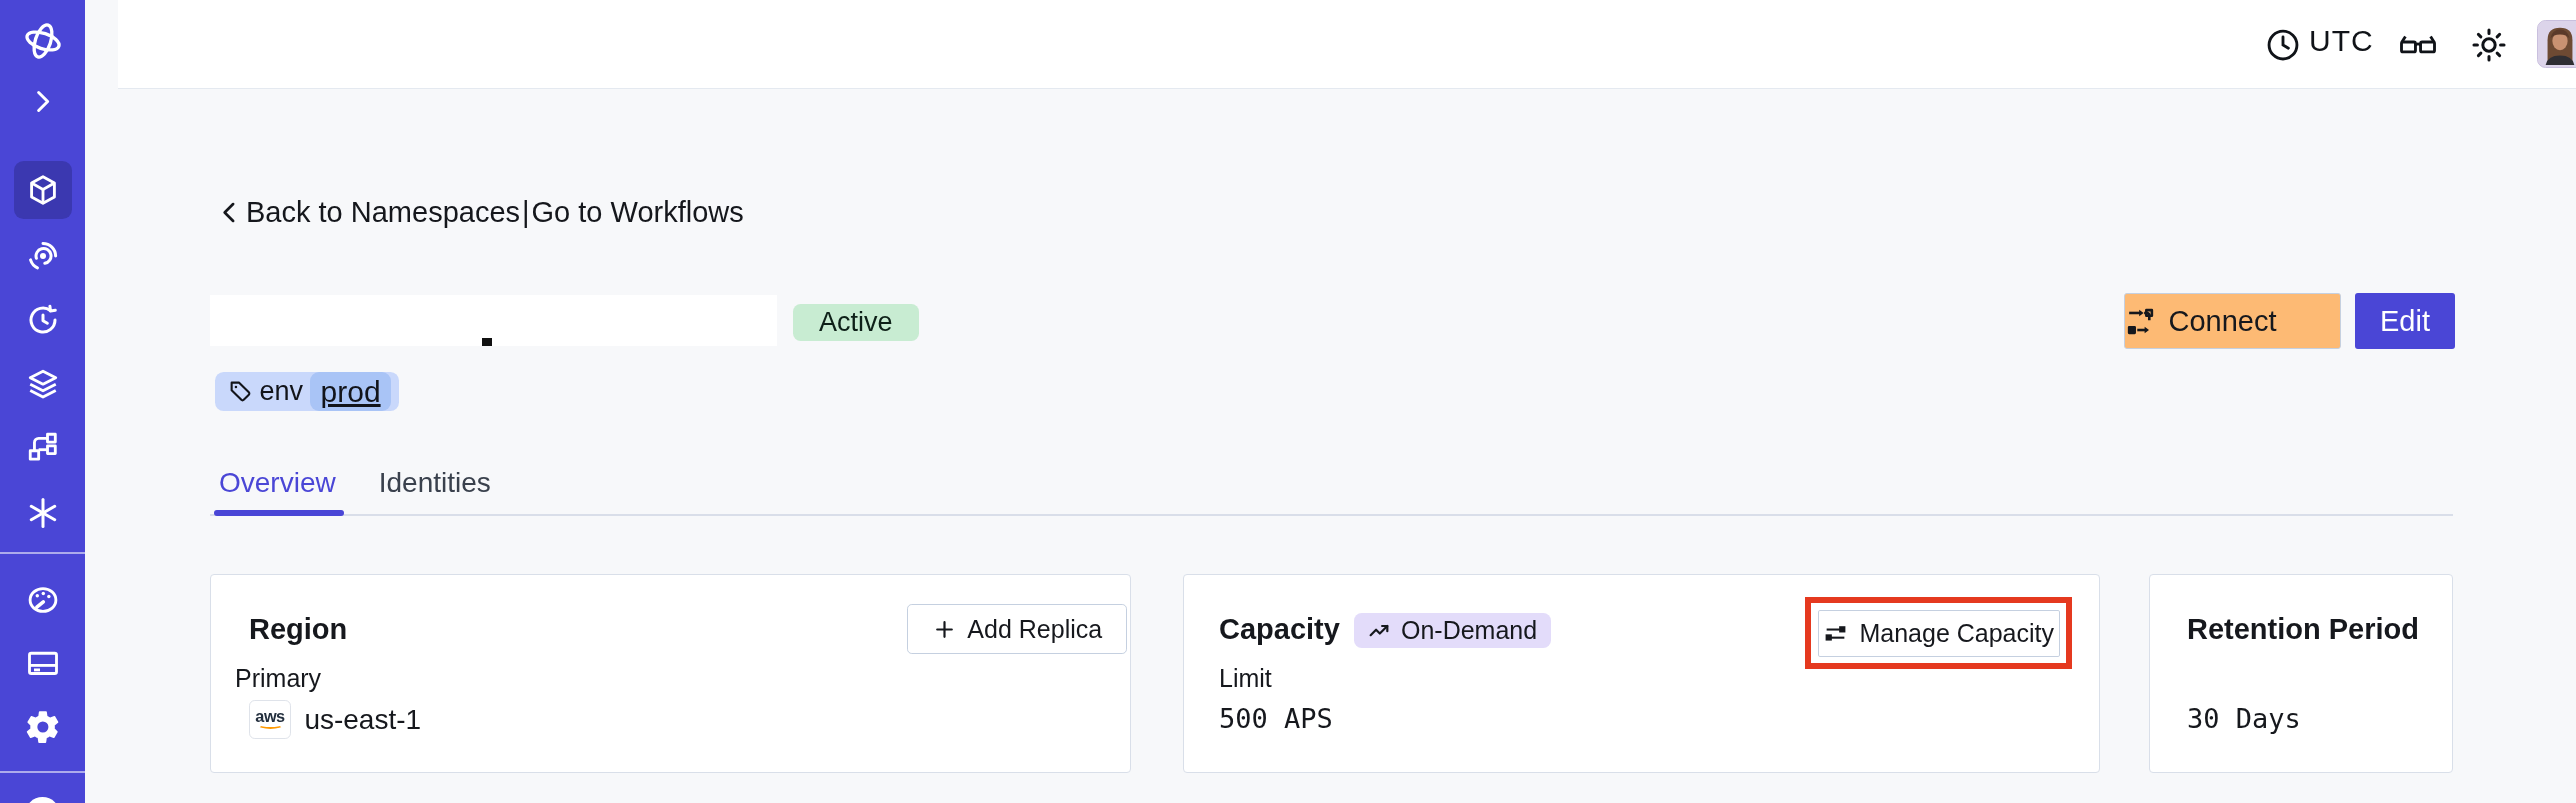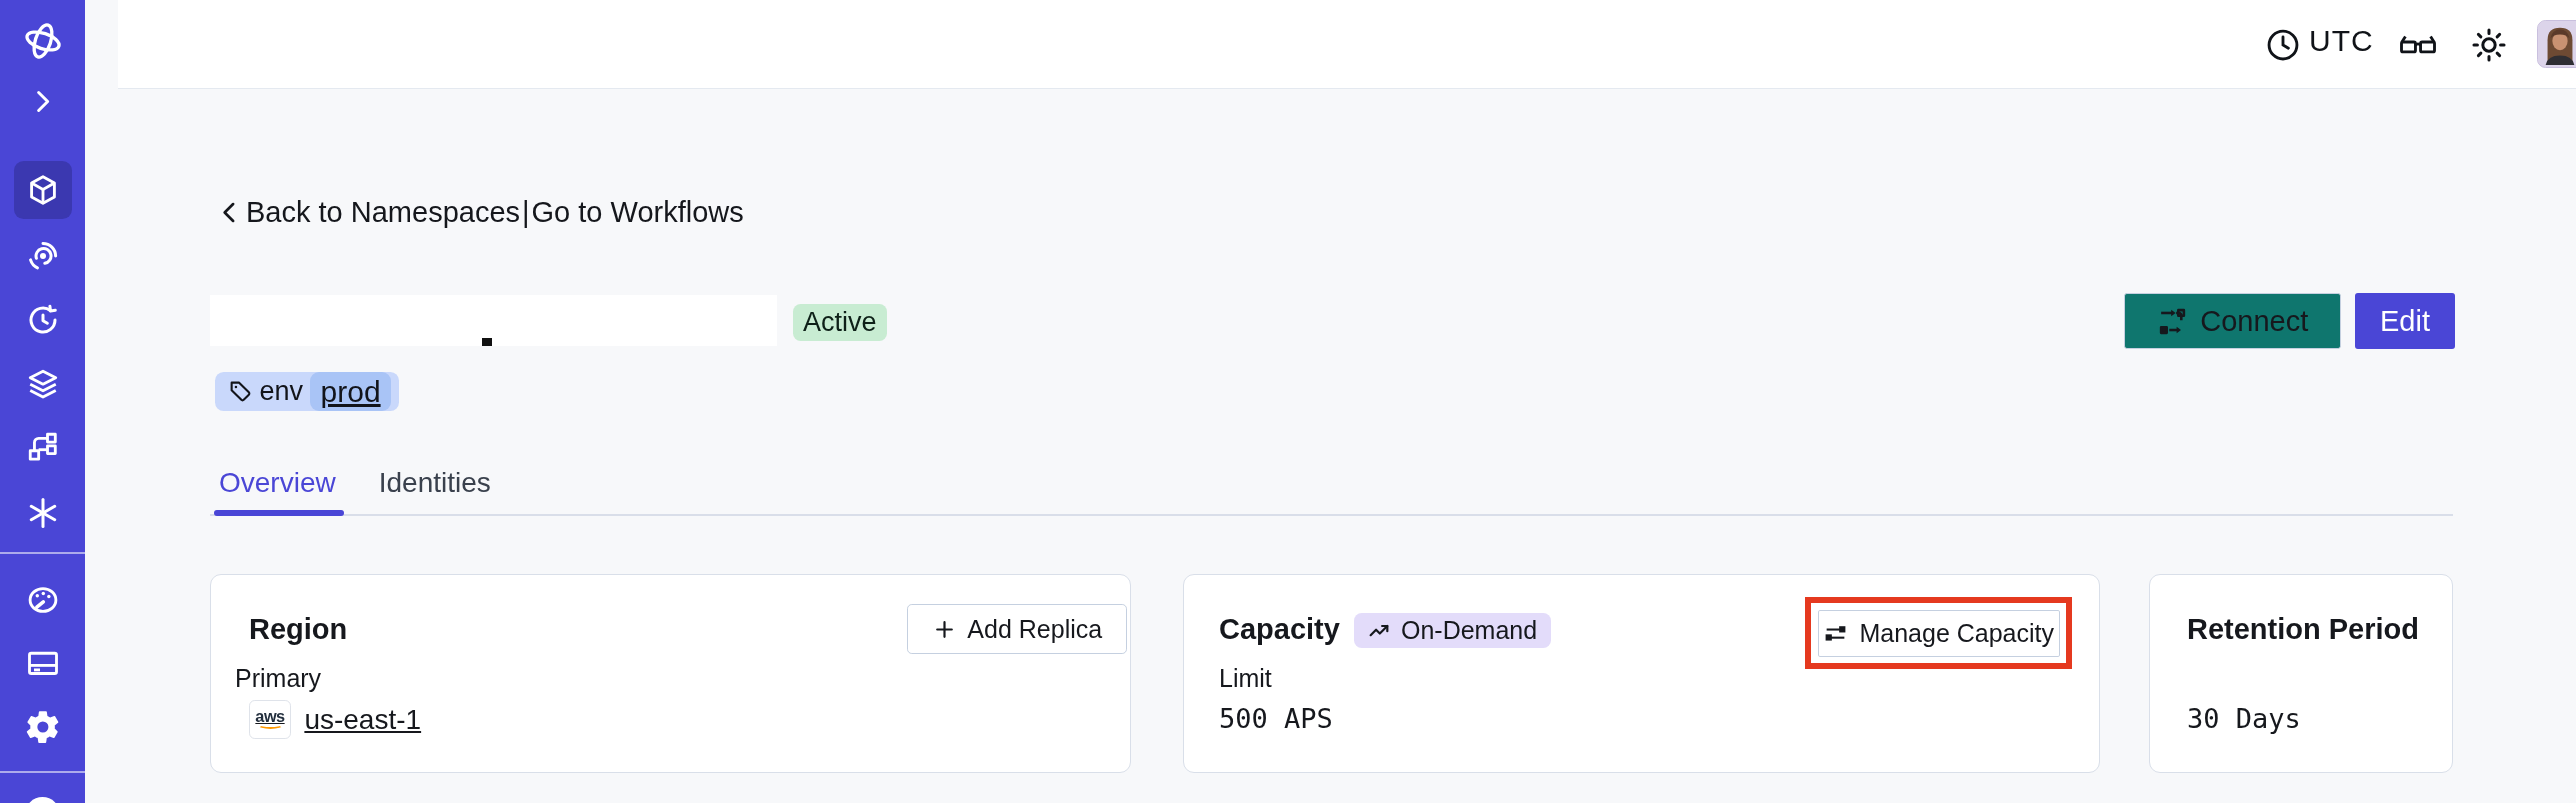--- a/index.html
+++ b/index.html
@@ -29,47 +29,47 @@
   .tb-utc { left:2191px; top:24px; font-size:30px; color:#101318; letter-spacing:1px; }
   .tb-glasses{ left:2279px; top:27px; }
   .tb-sun{ left:2352px; top:26px; }
   .tb-avatar { position:absolute; left:2419px; top:20px; width:48px; height:48px; border-radius:8.6px; border:1.9px solid #c9c0de; overflow:hidden; background:#dcd4ea; }
   
   .breadcrumb { position:absolute; left:215px; top:196px; display:flex; align-items:center; gap:2px; font-size:29px; font-weight:500; color:#15171c; z-index:2; }
   .crumb { cursor:pointer; }
   
   .redact-box { position:absolute; left:210px; top:295px; width:567px; height:51px; background:#ffffff; z-index:2; }
   .redact-dot { position:absolute; left:482px; top:338px; width:9.6px; height:7.7px; background:#111; z-index:3; }
-  .status-badge { position:absolute; left:793px; top:304px; height:37px; padding:0 10px; background:#c8ecd2; color:#0e2018; border-radius:7.7px; font-size:27px; font-weight:500; display:flex; align-items:center; z-index:2; }
+  .status-badge { position:absolute; left:793px; top:304px; height:37px; padding:0 26px; background:#c8ecd2; color:#0e2018; border-radius:7.7px; font-size:27px; font-weight:500; display:flex; align-items:center; z-index:2; }
   .tag-chip { position:absolute; left:215px; top:372px; height:39px; background:#c9d8fb; border-radius:8.6px; display:flex; align-items:center; gap:7px; padding:0 7.7px 0 12.5px; font-size:27px; color:#12141a; z-index:2; }
   .tag-inner { background:#a9c4f6; border-radius:9px; padding:2.9px 10.5px; font-size:30px; color:#12141a;text-decoration:underline; }
   
-  .btn { display:flex; align-items:center; justify-content:center; gap:12.5px; cursor:pointer; background:#0f766e; border:1.9px solid #c5d0e0; border-radius:2.9px; color:#16181d; }
+  .btn { display:flex; align-items:center; justify-content:flex-start; gap:12.5px; cursor:pointer; background:#fdba74; border:1.9px solid #c5d0e0; border-radius:2.9px; color:#16181d; }
   .btn-connect { position:absolute; left:2124px; top:293px; width:217px; height:56px; font-size:29px; font-weight:500; z-index:2; }
   .btn-edit { position:absolute; left:2355px; top:293px; width:100px; height:56px; background:#4a46d6; border:none; border-radius:2.9px; color:#fff; font-size:29px; display:flex; align-items:center; justify-content:center; cursor:pointer; z-index:2; }
   
   .tabs { position:absolute; left:219px; top:467px; display:flex; gap:43px; font-size:28px; z-index:2; }
   .tab-active { color:#4a46d6; font-weight:500; cursor:pointer; }
   .tab-inactive { color:#3a414d; font-weight:400; cursor:pointer; }
   .tabs-rule { position:absolute; left:210px; top:514px; width:2243px; height:1.9px; background:#d9dee9; z-index:1; }
   .tab-underline { position:absolute; left:214px; top:510px; width:130px; height:5.8px; border-radius:2.9px; background:#4a46d6; z-index:2; }
   
-  .card { position:absolute; top:574px; height:199px; background:#fff; border:1.9px solid #d9dfe9; border-radius:11px; z-index:2;text-align:center; }
+  .card { position:absolute; top:574px; height:199px; background:#fff; border:1.9px solid #d9dfe9; border-radius:4px; z-index:2;text-align:center; }
   .card-region { left:210px; width:921px; }
   .card-capacity { left:1183px; width:917px; }
   .card-retention { left:2149px; width:304px; }
   .card-title { position:absolute; font-size:29px; font-weight:600; color:#16181d; }
   .card-label { position:absolute; font-size:25px; color:#16181d; }
   .card-value-mono { position:absolute; font-family:"DejaVu Sans Mono", monospace; font-size:27px; color:#16181d; }
   .btn-small { position:absolute; display:flex; align-items:center; justify-content:center; gap:10.5px; background:#fff; border:1.9px solid #c5d0e0; border-radius:4.8px; font-size:25px; font-weight:500; color:#16181d; cursor:pointer; }
   .btn-add-replica { left:696px; top:29px; width:220px; height:50px; }
   .ondemand-badge { position:absolute; left:170px; top:38px; height:35px; padding:0 13.4px; background:#e3dcfa; border-radius:7.7px; display:flex; align-items:center; gap:8.6px; font-size:25px; font-weight:500; color:#16181d; }
   .red-annotation { position:absolute; left:621px; top:22px; width:267px; height:72px; border:6.7px solid #e5391f; display:flex; align-items:center; justify-content:center; background:transparent; }
   .btn-manage { position:relative; width:242px; height:47px; display:flex; align-items:center; justify-content:center; gap:11.5px; background:#fff; border:1.9px solid #c5d0e0; border-radius:1.9px; font-size:25px; font-weight:500; color:#16181d; cursor:pointer; }
-  .provider-row { position:absolute; left:38px; top:125px; display:flex; align-items:center; gap:13.4px;text-decoration:underline; }
+  .provider-row { position:absolute; left:38px; top:125px; display:flex; align-items:center; gap:13.4px; }
   .aws-box { width:42px; height:39px; border:1px solid #dfe3ea; border-radius:5.8px; background:#fff; display:flex; flex-direction:column; align-items:center; justify-content:center; }
   .aws-text { font-size:16.3px; font-weight:700; color:#232f3e; line-height:13.4px; letter-spacing:-0.5px; }
   .aws-smile { width:25px; height:7.7px; border:2.4px solid transparent; border-bottom-color:#ff9900; border-radius:50%; margin-top:-1.9px; }
   .region-value { font-size:28px; color:#16181d; }
 </style>
 </head>
 <body>
 
 <div class="app">
 

